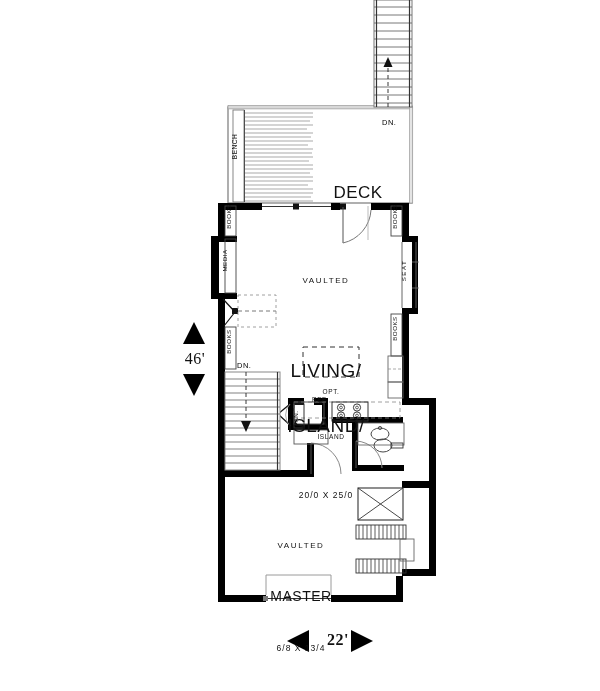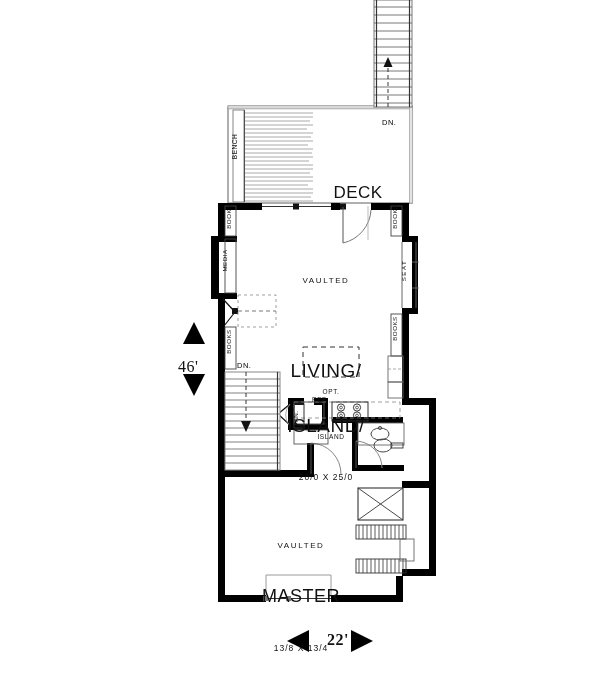--- a/index.html
+++ b/index.html
@@ -321,38 +321,38 @@
 <div class="lbl roomtitle" style="left:318px;top:147px;width:80px;">
   <div class="roomname" style="font-size:17px;">DECK</div>
 </div>
 
 <div class="lbl vert" style="left:222px;top:143px;font-size:6.5px;transform:rotate(-90deg);">BENCH</div>
 
 <div class="lbl roomtitle" style="left:258px;top:240px;width:136px;">
   <div class="vaulted">VAULTED</div>
   <div class="roomname" style="font-size:19px;line-height:19px;margin-top:40px;">LIVING/</div>
   <div class="roomname" style="font-size:19px;line-height:19px;">ISLAND/</div>
-  <div class="roomdim" style="margin-top:1px;">20/0 X 25/0</div>
+  <div class="roomdim" style="margin-top:19px;">20/0 X 25/0</div>
 </div>
 
 <div class="lbl roomtitle" style="left:236px;top:505px;width:130px;">
   <div class="vaulted">VAULTED</div>
-  <div class="roomname" style="font-size:18px;line-height:21px;">MASTER</div>
-  <div class="roomdim">13/8 X 13/4</div>
+  <div class="roomname" style="font-size:14px;line-height:21px;">MASTER</div>
+  <div class="roomdim">6/8 X 13/4</div>
 </div>
 
 <div class="lbl roomtitle" style="left:303px;top:351px;width:56px;">
   <div class="tinycap" style="font-size:6.5px;line-height:9px;">OPT.</div>
   <div class="tinycap" style="font-size:6.5px;line-height:9px;">ISLAND</div>
 </div>
 
 <div class="lbl vert" style="left:216px;top:213px;font-size:6.2px;transform:rotate(-90deg);">BOOKS</div>
 <div class="lbl vert" style="left:216px;top:338px;font-size:6.2px;transform:rotate(-90deg);">BOOKS</div>
 <div class="lbl vert" style="left:213px;top:257px;font-size:6.2px;transform:rotate(-90deg);">MEDIA</div>
 <div class="lbl vert" style="left:382px;top:213px;font-size:6.2px;transform:rotate(-90deg);">BOOKS</div>
 <div class="lbl vert" style="left:382px;top:325px;font-size:6.2px;transform:rotate(-90deg);">BOOKS</div>
 <div class="lbl vert" style="left:393px;top:267px;font-size:6.2px;transform:rotate(-90deg);letter-spacing:1.4px;">SEAT</div>
 
 <div class="lbl" style="left:312px;top:396px;font-size:6.5px;">REF.</div>
 <div class="lbl vert" style="left:288px;top:415px;font-size:6.2px;transform:rotate(-90deg);">PAN.</div>
 
-<div class="lbl dimtxt" style="left:178px;top:358px;width:34px;">46'</div>
+<div class="lbl dimtxt" style="left:178px;top:350px;width:34px;text-align:center;">46'</div>
 <div class="lbl dimtxt" style="left:313px;top:631px;width:36px;text-align:right;font-weight:bold;">22'</div>
 
 </body></html>

